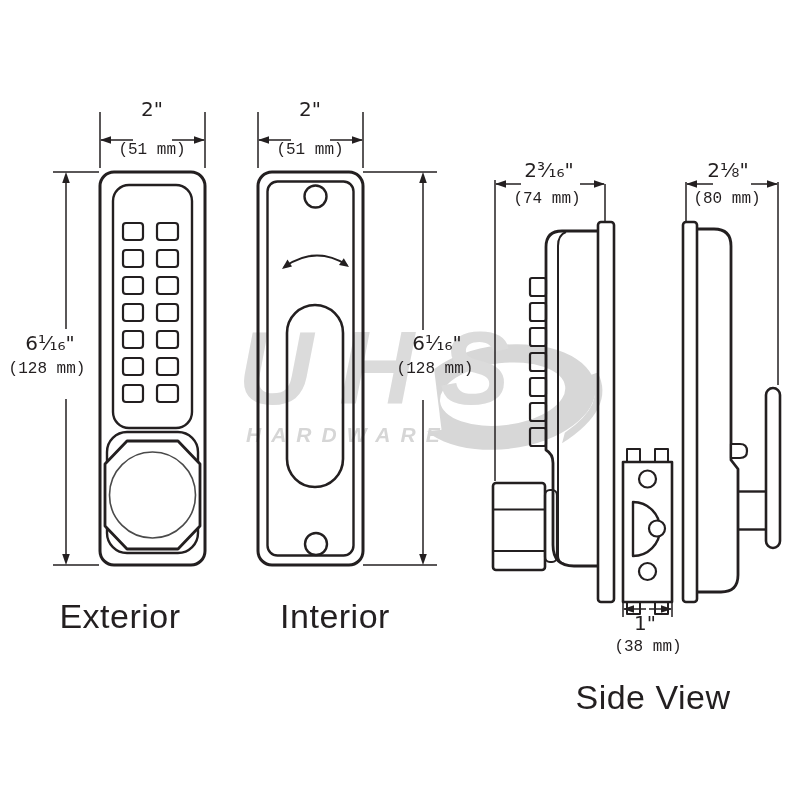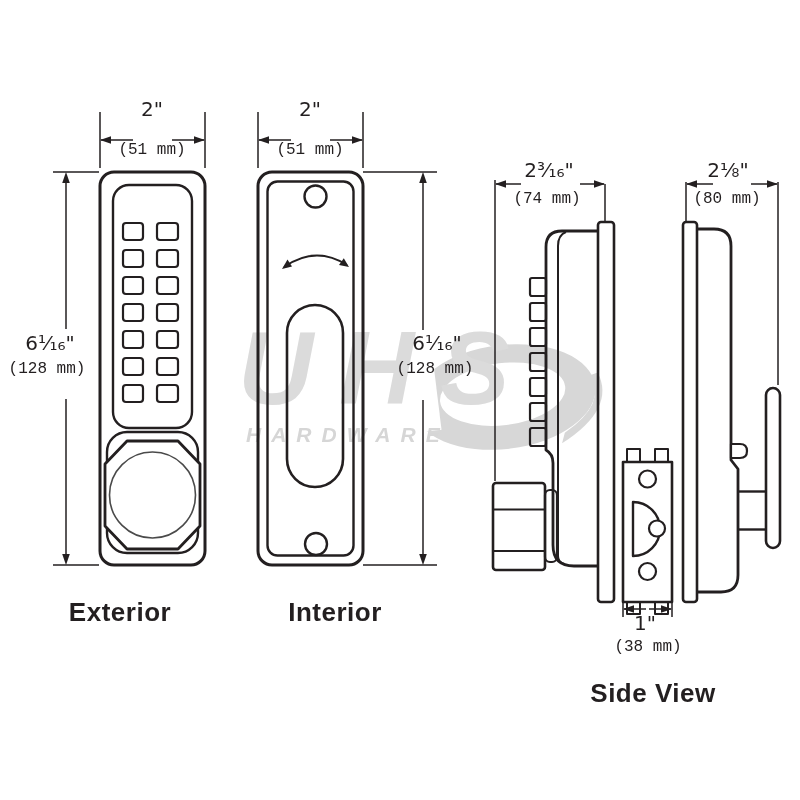--- a/index.html
+++ b/index.html
@@ -15,21 +15,21 @@
   .wm-swoosh{position:absolute;left:0;top:0;}
 
   
   svg.drawing{position:absolute;left:0;top:0;z-index:1;}
 
   
   .lbl{position:absolute;z-index:2;transform:translateX(-50%);white-space:nowrap;
        color:#231f20;text-align:center;line-height:1.05;}
   .dim-imp{font-family:"DejaVu Sans",sans-serif;font-size:20px;}
   .dim-met{font-family:Liberation Mono, monospace;font-size:16px;}
-  .view-label{font-weight:bold;font-size:26px;letter-spacing:0.5px;}
+  .view-label{font-weight:normal;font-size:34px;letter-spacing:0.5px;}
 </style>
 </head>
 <body>
 
 <div class="canvas">
 
   <div class="wm-layer">
     <svg class="wm-swoosh" width="800" height="800" viewBox="0 0 800 800">
       <g transform="rotate(-7 504 397)">
         <path fill-rule="evenodd" fill="#d7d7d7" d="M 412 397 a 92 52 0 1 0 184 0 a 92 52 0 1 0 -184 0

